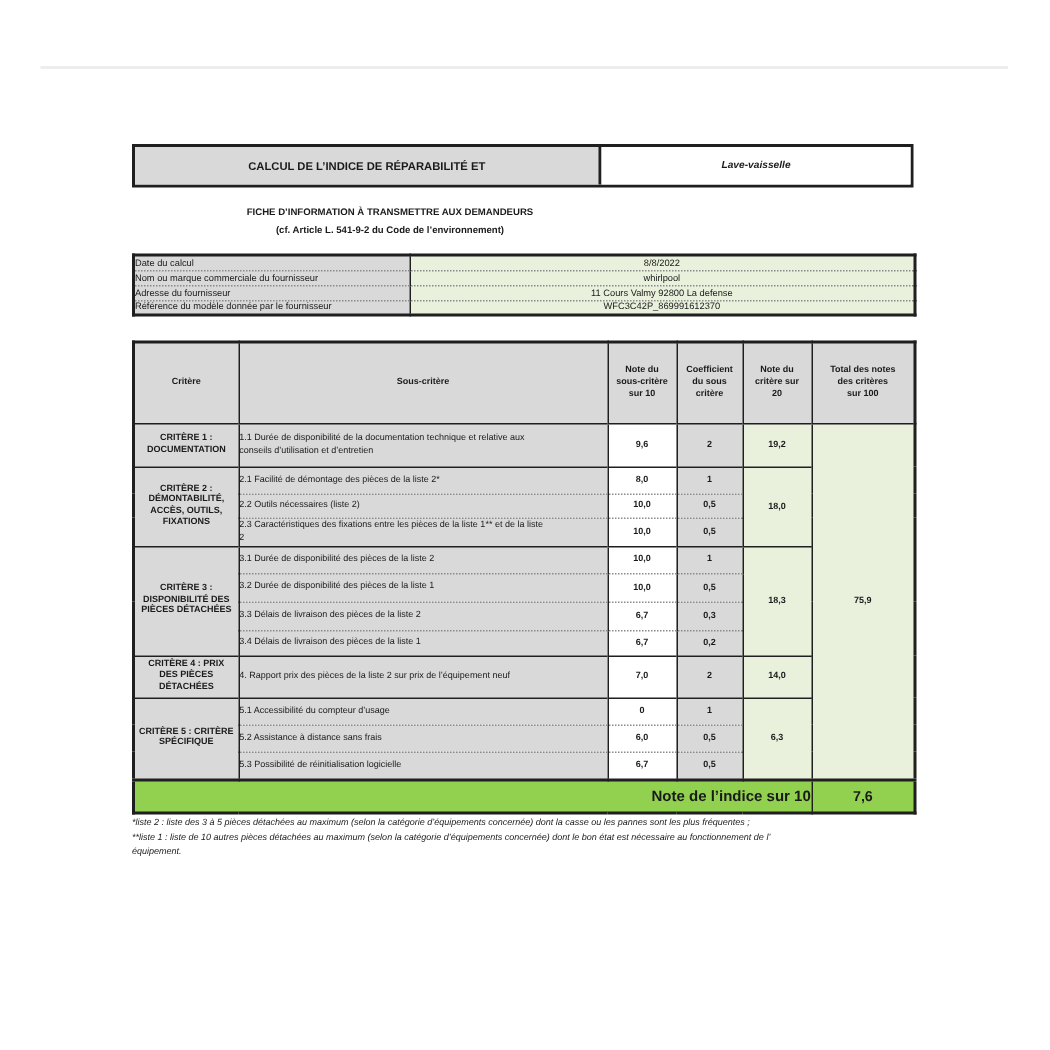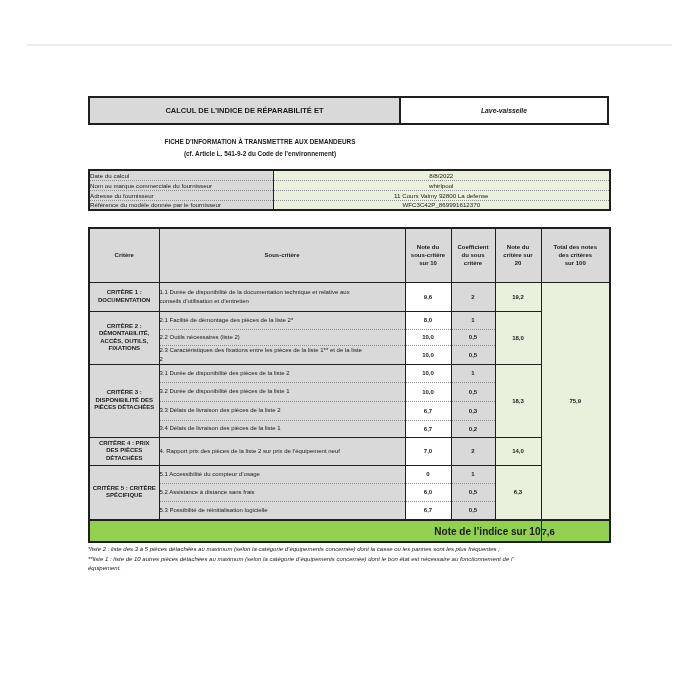--- a/index.html
+++ b/index.html
@@ -52,21 +52,21 @@
   tr.ds td{border-top:1px dotted #8a8a8a;}
   .h{background:#d9d9d9;font-weight:bold;text-align:center;white-space:pre-line;line-height:8px;}
   .c-crit{background:#d9d9d9;font-weight:bold;text-align:center;white-space:pre-line;line-height:7.5px;}
   .c-sub{background:#d9d9d9;text-align:left;padding:1px 2px 1px 3px;white-space:pre-line;line-height:8.5px;}
   .c-n10{background:#ffffff;font-weight:bold;text-align:center;}
   .c-coef{background:#d9d9d9;font-weight:bold;text-align:center;}
   .c-n20{background:#e9f0dc;font-weight:bold;text-align:center;}
   .c-tot{background:#e9f0dc;font-weight:bold;text-align:center;}
   tr.final td{background:#92d050;border-top:2px solid #1f1f1f;}
   .final-label{font-weight:bold;font-size:10px;text-align:right;padding-right:8px;}
-  .final-value{font-weight:bold;font-size:9.5px;text-align:left;}
+  .final-value{font-weight:bold;font-size:9.5px;text-align:center;}
 
   
   .footnotes{
     position:absolute;left:88px;top:545px;width:575px;
     font-style:italic;font-size:6px;line-height:9.6px;
   }
 </style>
 </head>
 <body>
 

